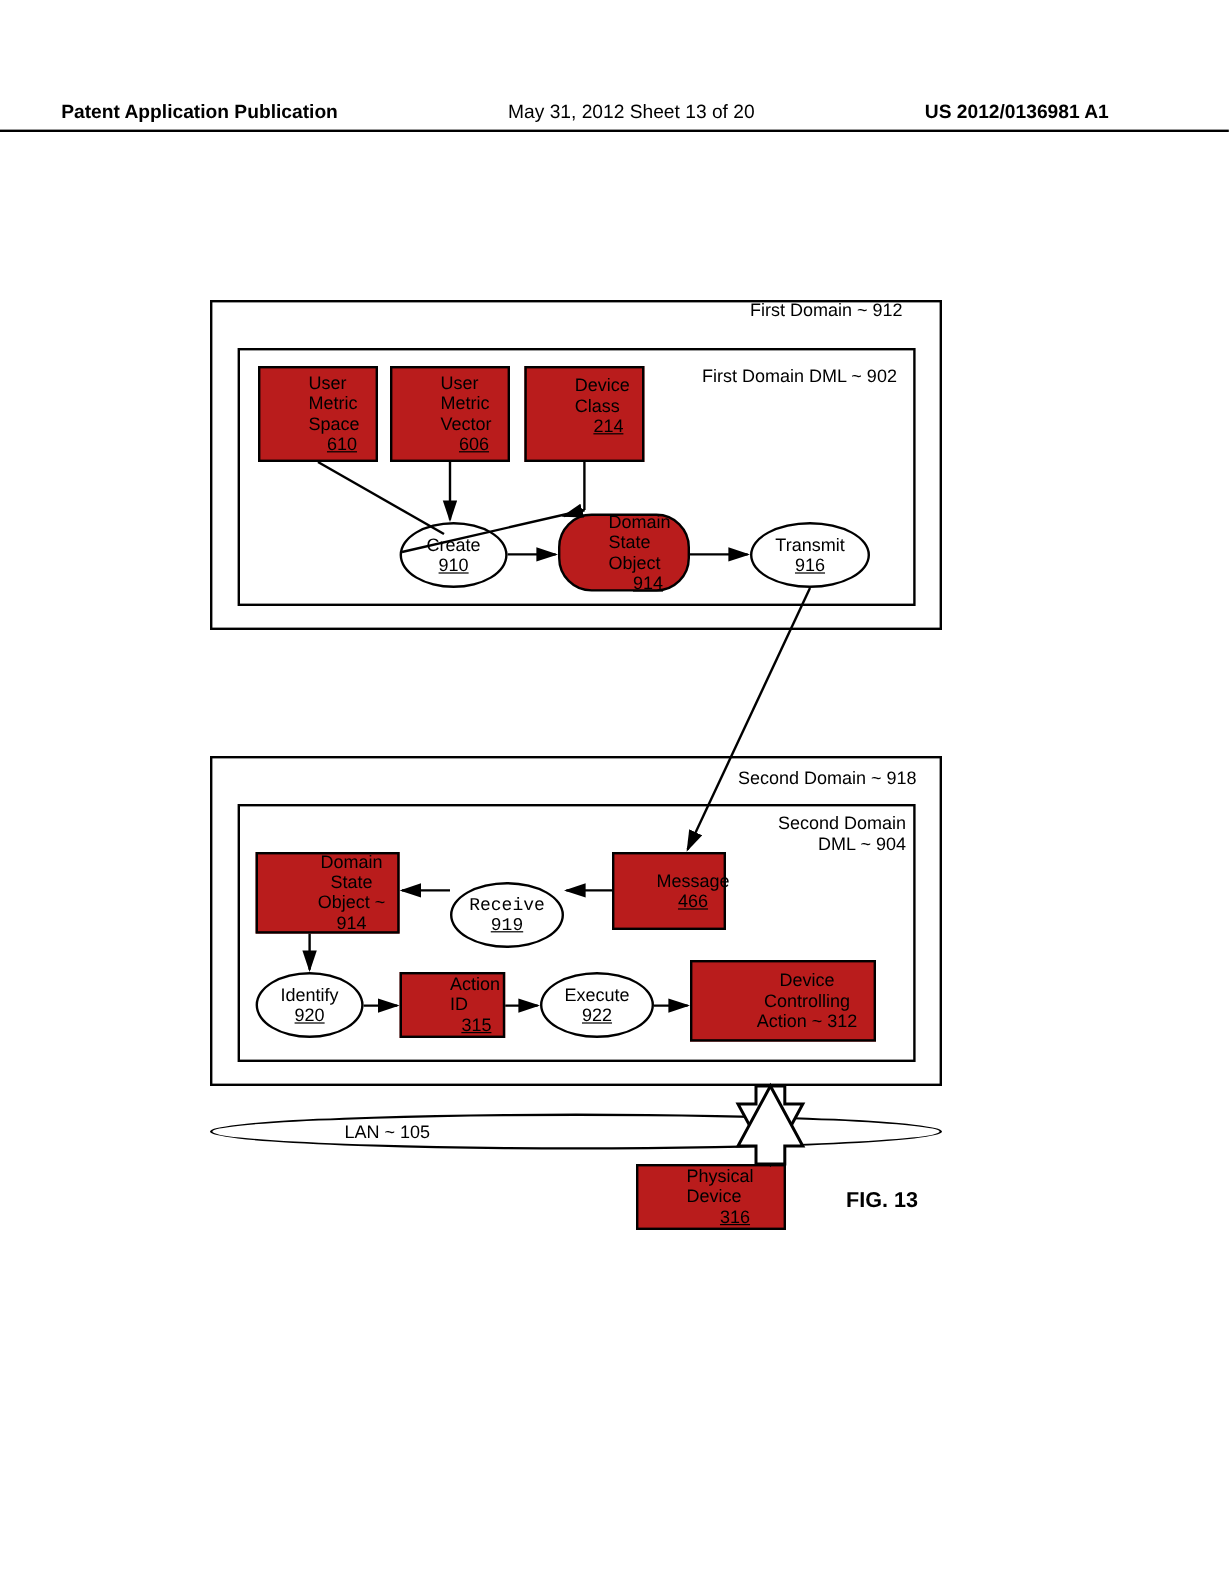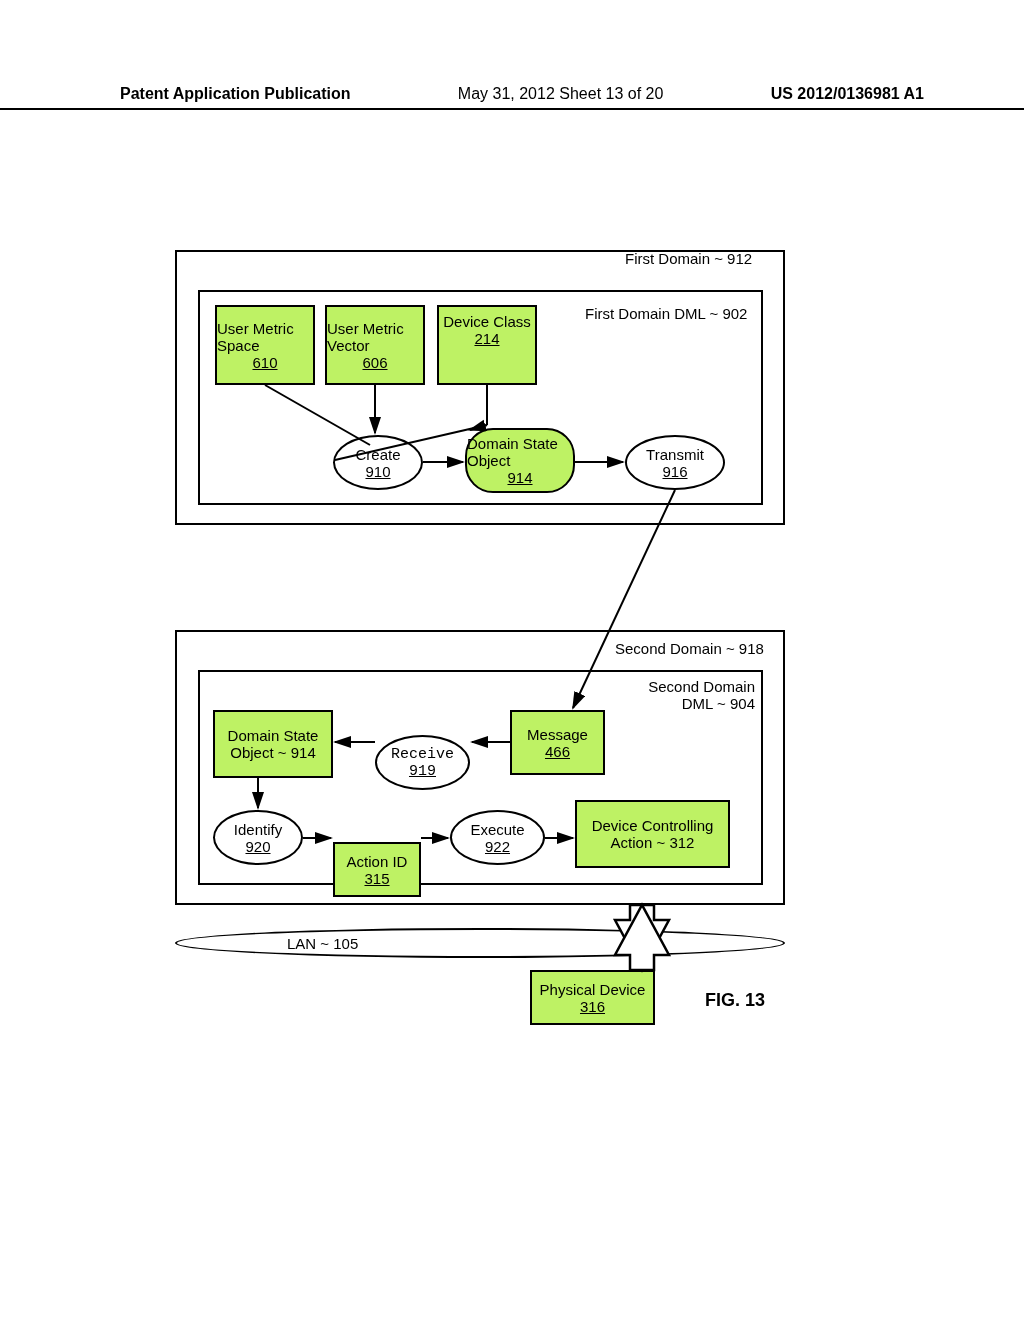--- a/index.html
+++ b/index.html
@@ -12,21 +12,21 @@
     width: 1024px;
     height: 1320px;
     position: relative;
   }
   .header {
     position: absolute;
     top: 85px;
     left: 0;
     width: 100%;
     border-bottom: 2px solid #000;
-    padding: 0 100px 5px 120px;
+    padding: 0 100px 5px 51px;
     display: flex;
     justify-content: space-between;
   }
   .header span { font-size: 16px; }
   .header .bold { font-weight: bold; }
 
   .diagram {
     position: absolute;
     top: 250px;
     left: 175px;
@@ -41,26 +41,27 @@
     display: flex;
     flex-direction: column;
     align-items: center;
     justify-content: center;
     font-size: 15px;
     line-height: 1.2;
   }
   .labelbox {
     position: absolute;
     border: 2.5px solid #000;
-    background: #bef264;
+    background: #b91c1c;
     display: flex;
     flex-direction: column;
     align-items: center;
     justify-content: center;
     font-size: 15px;
+    padding-left: 40px;
   }
   .ellipse {
     position: absolute;
     border: 2.5px solid #000;
     border-radius: 50%;
     background: #fff;
     display: flex;
     flex-direction: column;
     align-items: center;
     justify-content: center;
@@ -149,21 +150,21 @@
   <div class="labelbox" style="left:335px; top:460px; width:95px; height:65px;">
     <span>Message</span>
     <span class="under">466</span>
   </div>
 
   <div class="ellipse" style="left:38px; top:560px; width:90px; height:55px;">
     <span>Identify</span>
     <span class="under">920</span>
   </div>
 
-  <div class="labelbox" style="left:158px; top:592px; width:88px; height:55px;">
+  <div class="labelbox" style="left:158px; top:560px; width:88px; height:55px;">
     <span>Action ID</span>
     <span class="under">315</span>
   </div>
 
   <div class="ellipse" style="left:275px; top:560px; width:95px; height:55px;">
     <span>Execute</span>
     <span class="under">922</span>
   </div>
 
   <div class="labelbox" style="left:400px; top:550px; width:155px; height:68px; text-align:center;">

